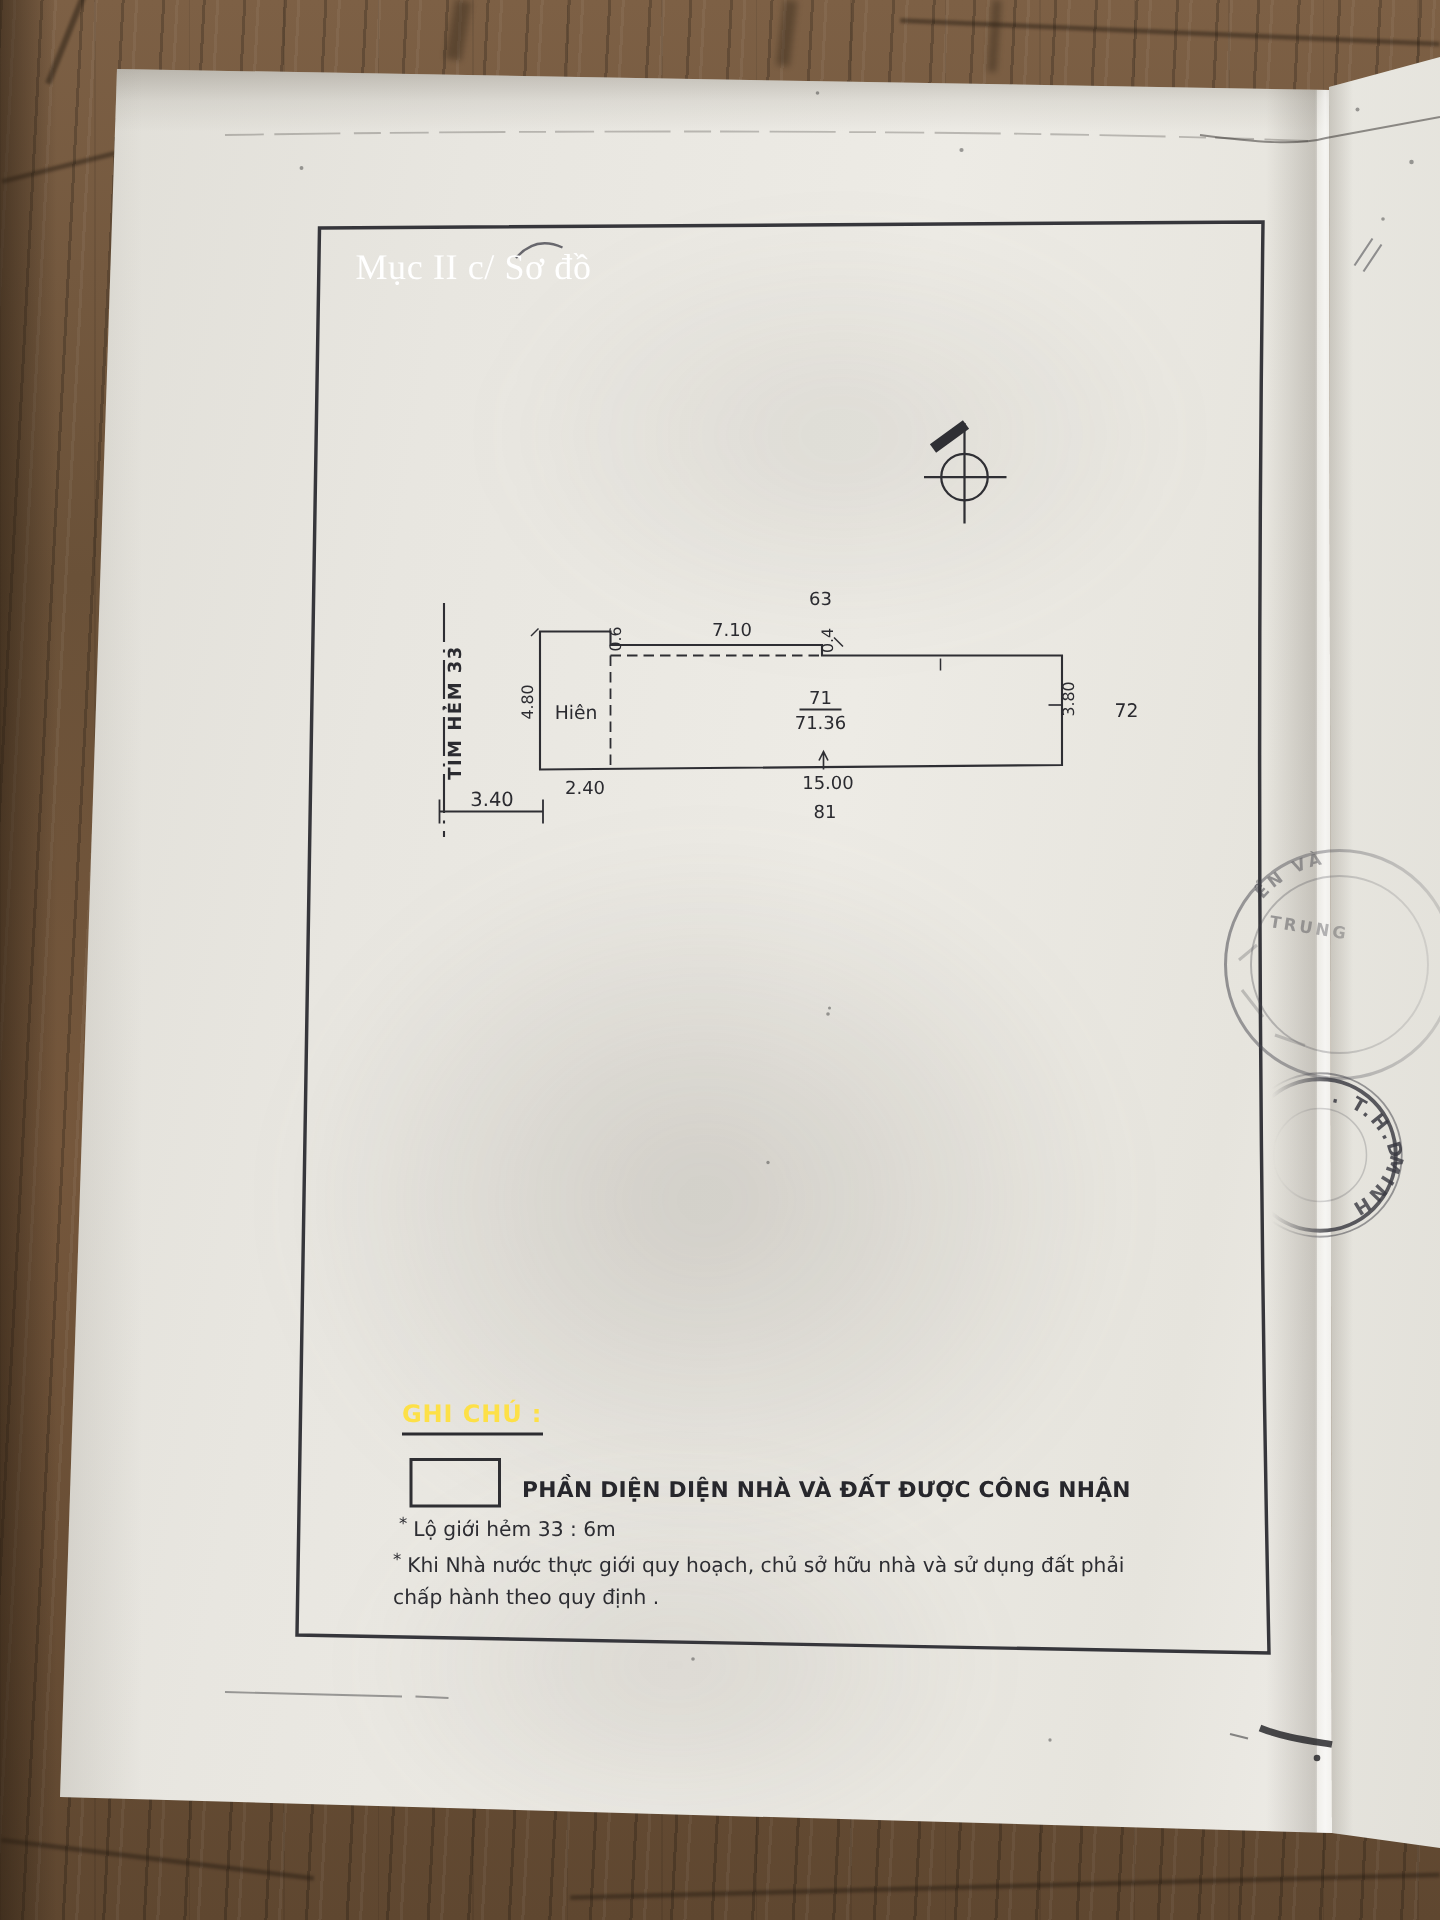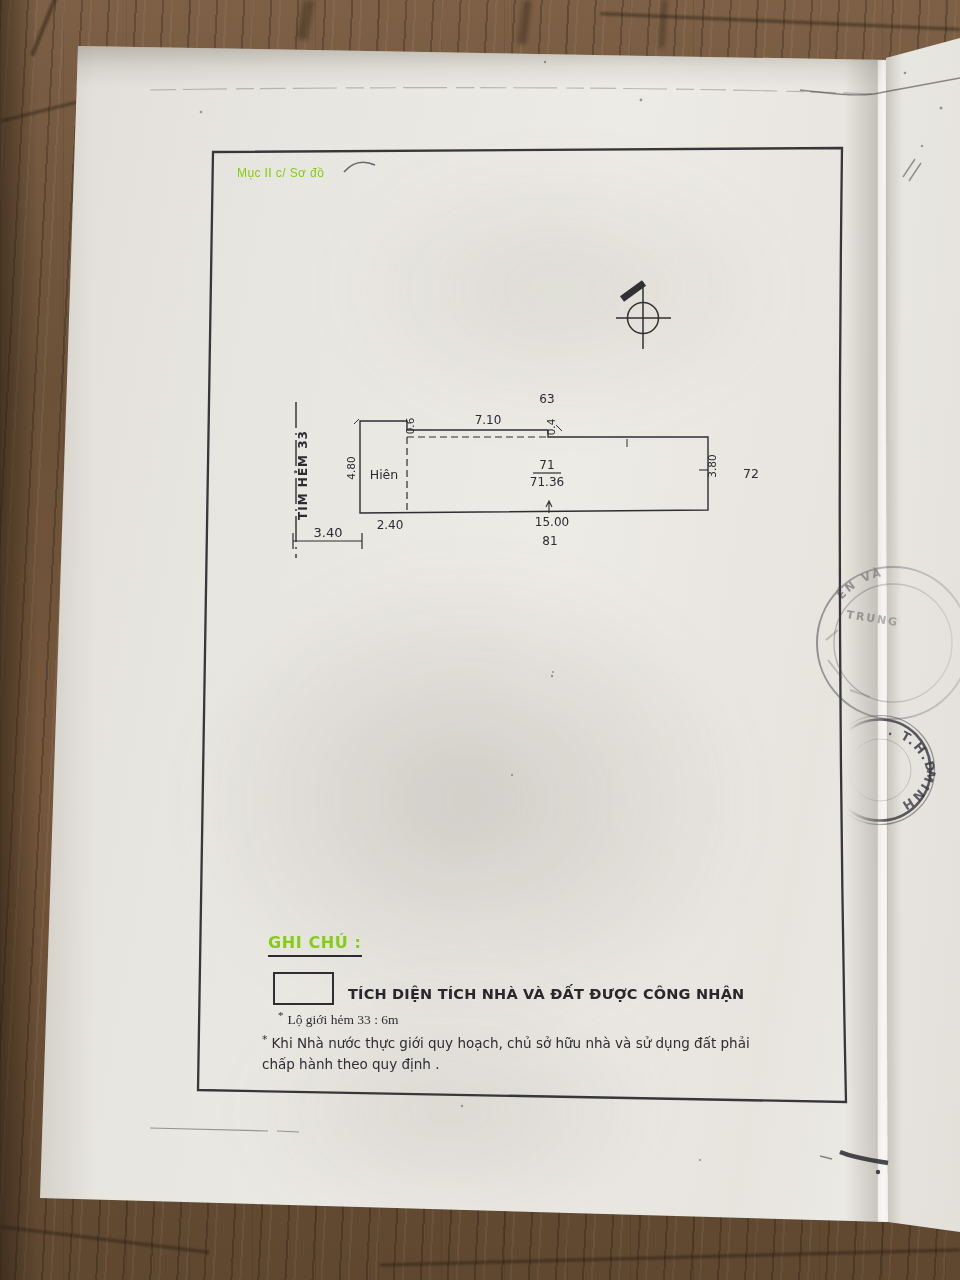--- a/index.html
+++ b/index.html
@@ -29,27 +29,27 @@
     background:linear-gradient(90deg,rgba(95,88,78,0),rgba(95,88,78,.26));}
   .fold-light{position:absolute;left:877px;top:0;width:13px;height:100%;
     background:linear-gradient(90deg,rgba(255,255,255,.1),rgba(255,255,255,.6),rgba(255,255,255,.15));}
   .right-edge-shade{position:absolute;left:886px;top:0;width:16px;height:100%;
     background:linear-gradient(90deg,rgba(120,112,100,.28),rgba(120,112,100,0));}
   .left-edge-shade{position:absolute;left:0;top:0;width:95px;height:100%;
     background:linear-gradient(90deg,rgba(90,82,70,.22),rgba(90,82,70,0));}
   .blob{position:absolute;border-radius:50%;filter:blur(26px);}
   svg.overlay{position:absolute;left:0;top:0;z-index:3;}
   .txt{position:absolute;z-index:4;color:#26262b;}
-  .sec-title{left:237px;top:166px;font-family:Liberation Sans, sans-serif;font-size:12px;letter-spacing:.4px;color:#84cc16;}
+  .sec-title{left:237px;top:166px;font-family:Liberation Serif, serif;font-size:24px;letter-spacing:.4px;color:#ffffff;}
   .ghichu{left:268px;top:933px;font-size:16px;font-weight:bold;letter-spacing:.6px;
-    border-bottom:2px solid #2c2c30;padding-bottom:3px;color:#84cc16;}
+    border-bottom:2px solid #2c2c30;padding-bottom:3px;color:#fde047;}
   .swatch{left:273px;top:972px;width:57px;height:29px;border:2px solid #2f2f33;z-index:4;position:absolute;}
   .legend-label{left:348px;top:986px;font-size:14.5px;font-weight:bold;white-space:nowrap;letter-spacing:.2px;color:#27272c;}
   .note{font-size:13.5px;color:#2d2d32;line-height:21px;}
-  .note1{left:278px;top:1005px;font-family:Liberation Serif, serif;}
+  .note1{left:266px;top:1005px;}
   .note2{left:262px;top:1029px;width:522px;}
   .bullet{font-size:11px;vertical-align:5px;padding-right:4px;}
   .stampg{filter:blur(.45px);}
 </style>
 </head>
 <body>
 
 <div class="seam" style="left:0;top:108px;width:95px;height:3px;transform:rotate(-14deg);"></div>
 <div class="seam" style="left:42px;top:-6px;width:4px;height:64px;transform:rotate(22deg);"></div>
 <div class="seam" style="left:600px;top:20px;width:360px;height:2.5px;transform:rotate(2.5deg);"></div>
@@ -179,17 +179,17 @@
       <circle cx="922" cy="146" r="1.2"></circle>
         <circle cx="553" cy="672" r="1"></circle>
     </g>
   </g>
 </svg>
 
 <div class="txt sec-title">Mục II c/ Sơ đồ</div>
 
 <div class="txt ghichu">GHI CHÚ :</div>
 <div class="swatch"></div>
-<div class="txt legend-label">TÍCH DIỆN TÍCH NHÀ VÀ ĐẤT ĐƯỢC CÔNG NHẬN</div>
+<div class="txt legend-label">PHẦN DIỆN DIỆN NHÀ VÀ ĐẤT ĐƯỢC CÔNG NHẬN</div>
 
 <div class="txt note note1"><span class="bullet">*</span><span>Lộ giới hẻm 33 : 6m</span></div>
 
 <div class="txt note note2"><span class="bullet">*</span><span>Khi Nhà nước thực giới quy hoạch, chủ sở hữu nhà và sử dụng đất phải chấp hành theo quy định .</span></div>
 
 </body></html>

